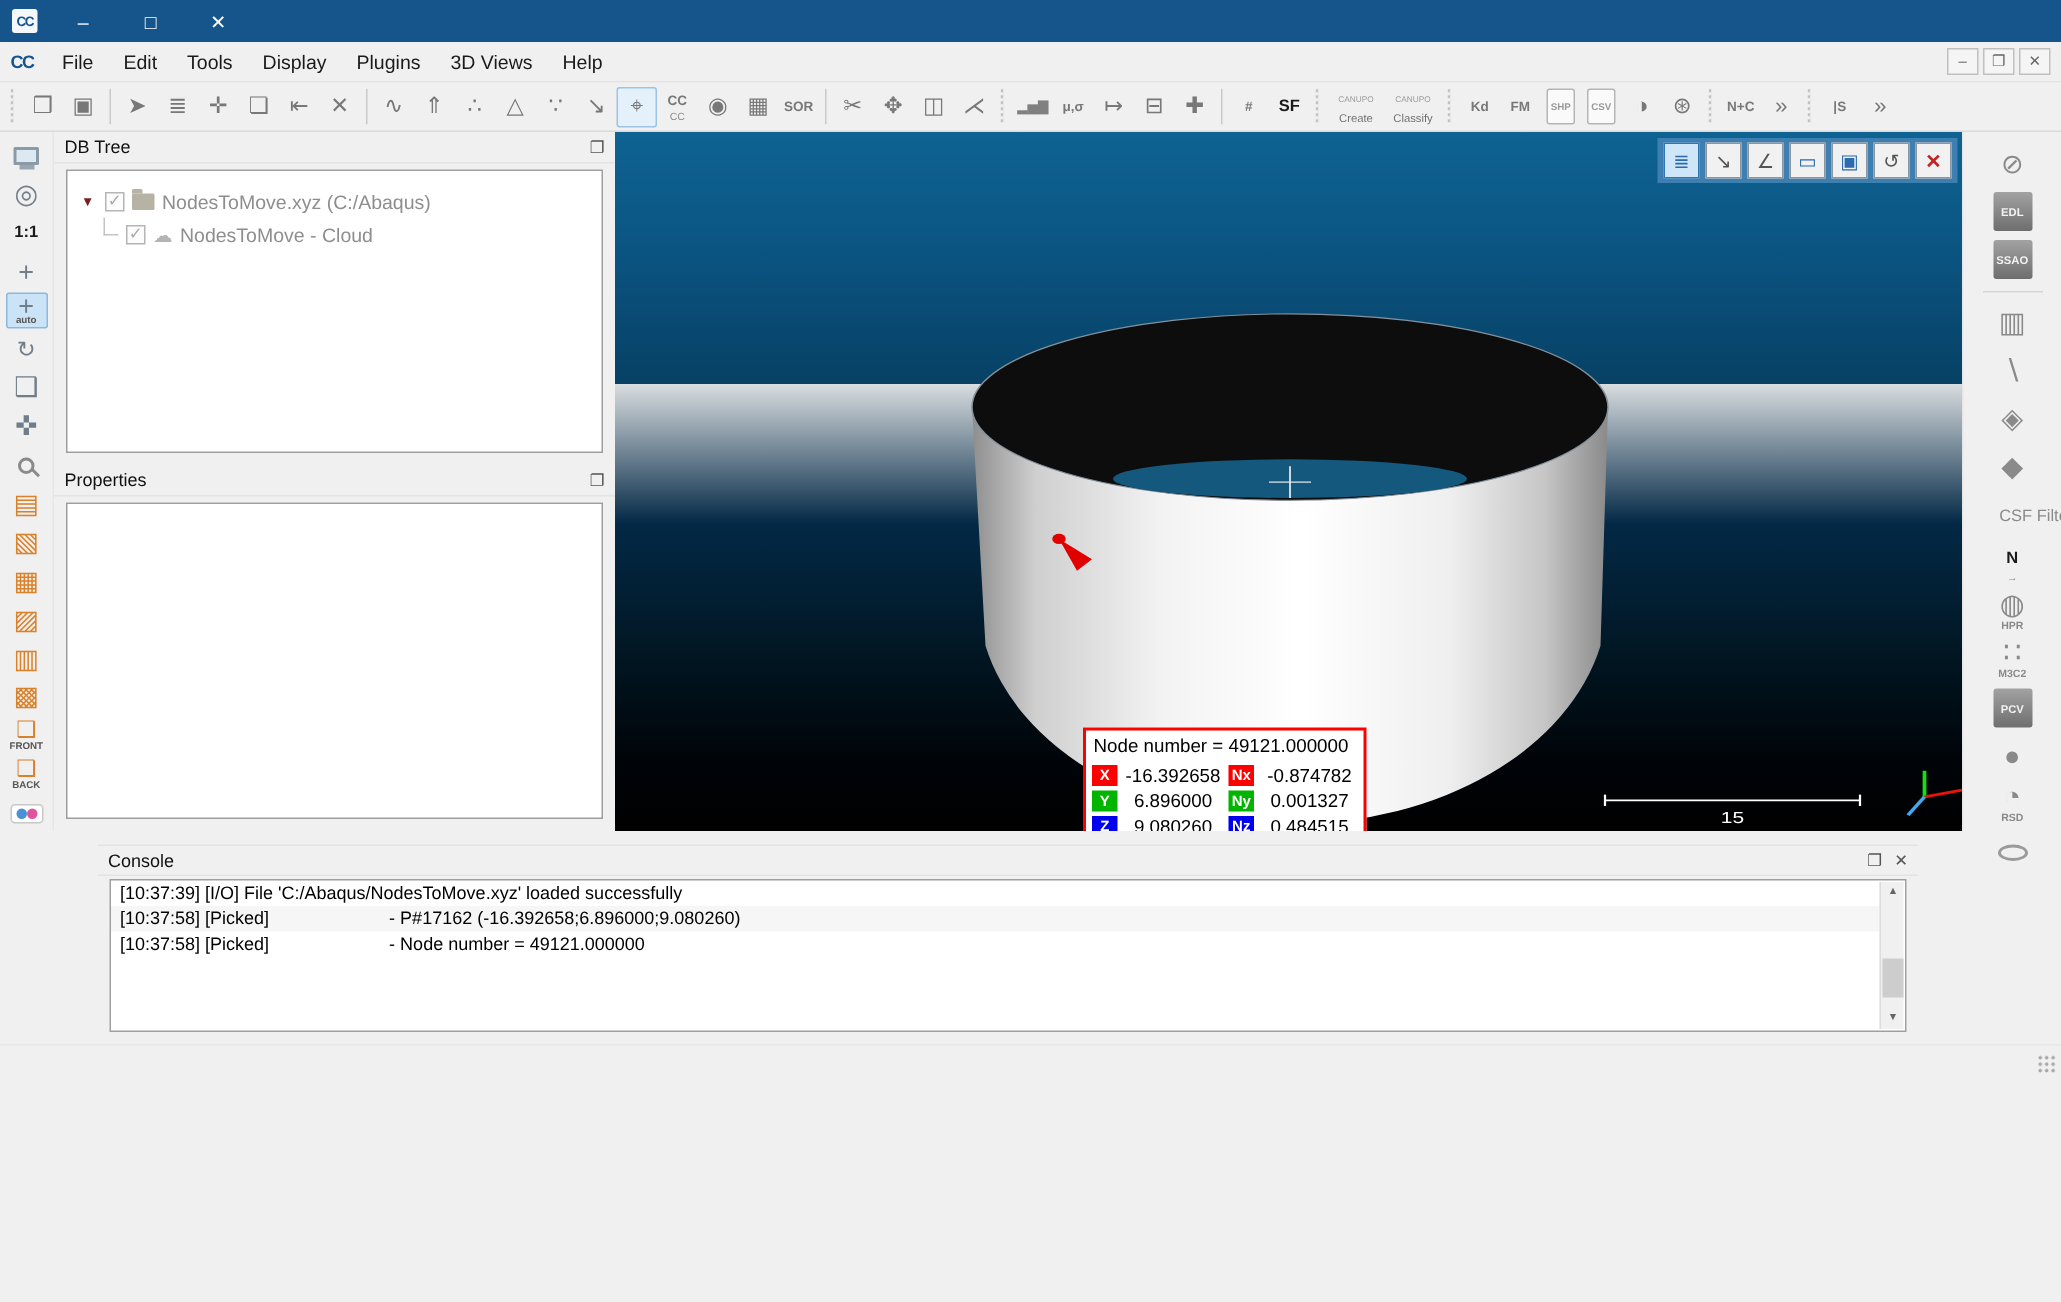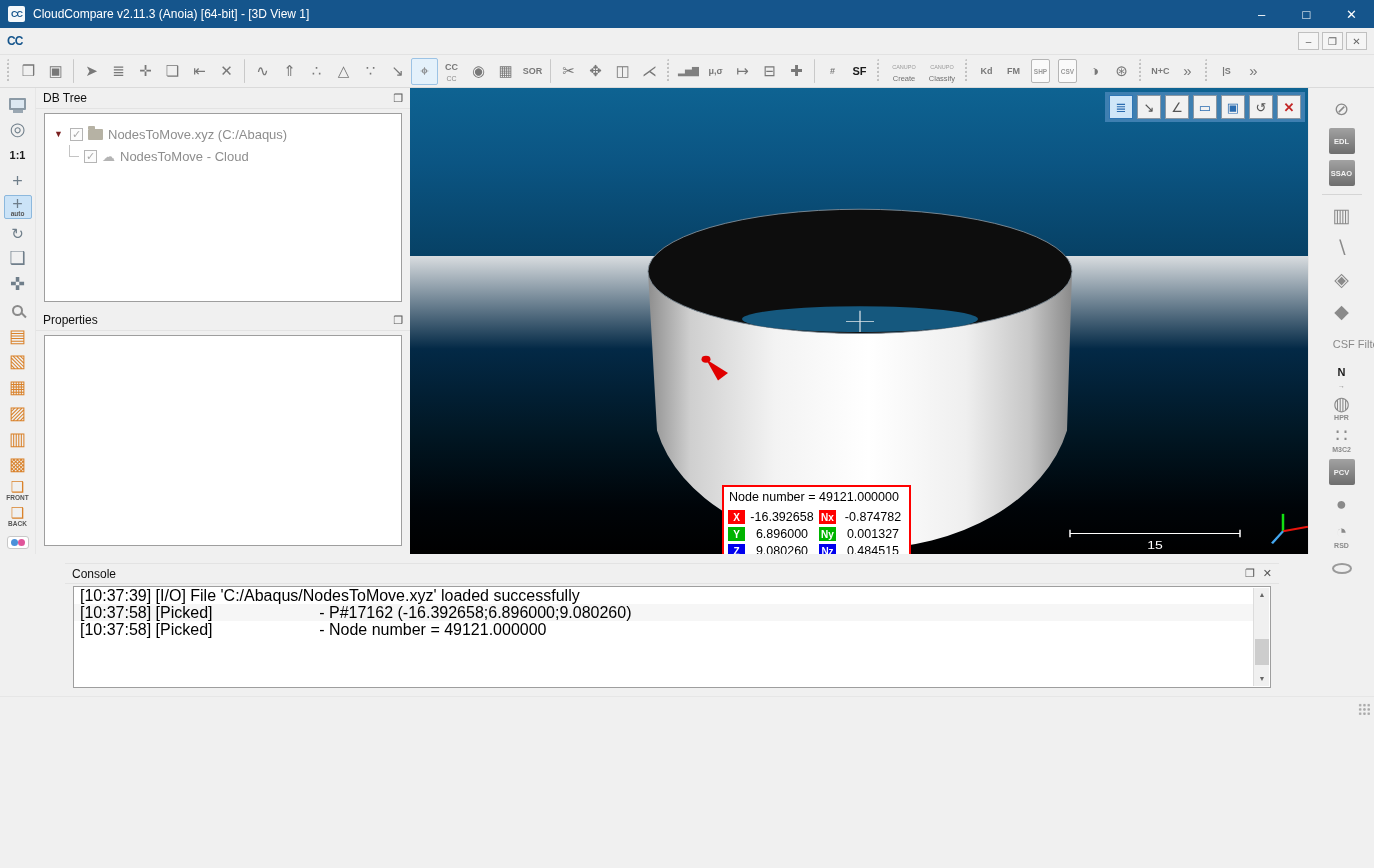--- a/index.html
+++ b/index.html
@@ -102,47 +102,56 @@
   .txtlabel .glyph { font-size:11px; color:#8a8a8a; white-space:nowrap;margin-left:32px; }
   .rbtn .sub { font-size:7px; font-weight:bold; }
 
   
   .console-row { height:142px; display:flex; flex:0 0 auto;gap:29px; }
   .console-spacer-l { width:36px; flex:0 0 auto; }
   .console-spacer-r { width:66px; flex:0 0 auto; }
   .console { flex:1; display:flex; flex-direction:column; background:#f0f0f0; min-width:0; }
   .console .panel-header { margin-top:9px; border-top:1px solid #e3e3e3; }
   .console-body { position:relative; flex:1; margin:2px 8px 8px 8px; background:#fff; border:1px solid #9e9e9e; overflow:hidden; padding-right:17px; }
-  .crow { height:17px; line-height:17px; font-size:16px; padding-left:6px; white-space:pre; color:#000; }
+  .crow { height:17px; line-height:17px; font-size:12px; padding-left:6px; white-space:pre; color:#000; }
   .crow:nth-child(even) { background:#f6f6f6; }
   .cscroll { position:absolute; top:1px; right:1px; bottom:1px; width:16px; background:#f0f0f0; border-left:1px solid #dcdcdc; }
   .cscroll .arr { position:absolute; left:0; width:16px; height:14px; text-align:center; font-size:7px; color:#666; line-height:14px; }
   .cscroll .arr.up { top:0; } .cscroll .arr.dn { bottom:0; }
   .cthumb { position:absolute; left:1px; top:52%; height:27%; width:14px; background:#cdcdcd; }
 
   
   .statusbar { height:23px; background:#f0f0f0; position:relative; border-top:1px solid #e6e6e6; flex:0 0 auto; }
   .grip { position:absolute; right:3px; bottom:3px; width:13px; height:13px;
     background-image:radial-gradient(#a9a9a9 1.1px, transparent 1.4px); background-size:4.3px 4.3px; }
 </style>
 </head>
 <body>
 
 <div class="window">
 
   <div class="titlebar">
     <div class="logo">CC</div>
-    <div class="title">CloudCompare v2.11.3 (Anoia) [64-bit] - [3D View 1]</div>
     <div class="wbtn">–</div>
     <div class="wbtn">□</div>
     <div class="wbtn">✕</div>
   </div>
 
   <div class="menubar">
     <span class="mlogo">CC</span>
+    <div style="display:flex">
+
+    <div class="menu-item"><span class="mlabel">File</span></div>
+        <div class="menu-item"><span class="mlabel">Edit</span></div>
+        <div class="menu-item"><span class="mlabel">Tools</span></div>
+        <div class="menu-item"><span class="mlabel">Display</span></div>
+        <div class="menu-item"><span class="mlabel">Plugins</span></div>
+        <div class="menu-item"><span class="mlabel">3D Views</span></div>
+        <div class="menu-item"><span class="mlabel">Help</span></div>
+      </div>
     <div class="mdi-btns">
       <div class="mdi-btn">–</div>
       <div class="mdi-btn">❐</div>
       <div class="mdi-btn">✕</div>
     </div>
   </div>
 
   <div class="toolbar">
 
   <div class="tbtn handle">

